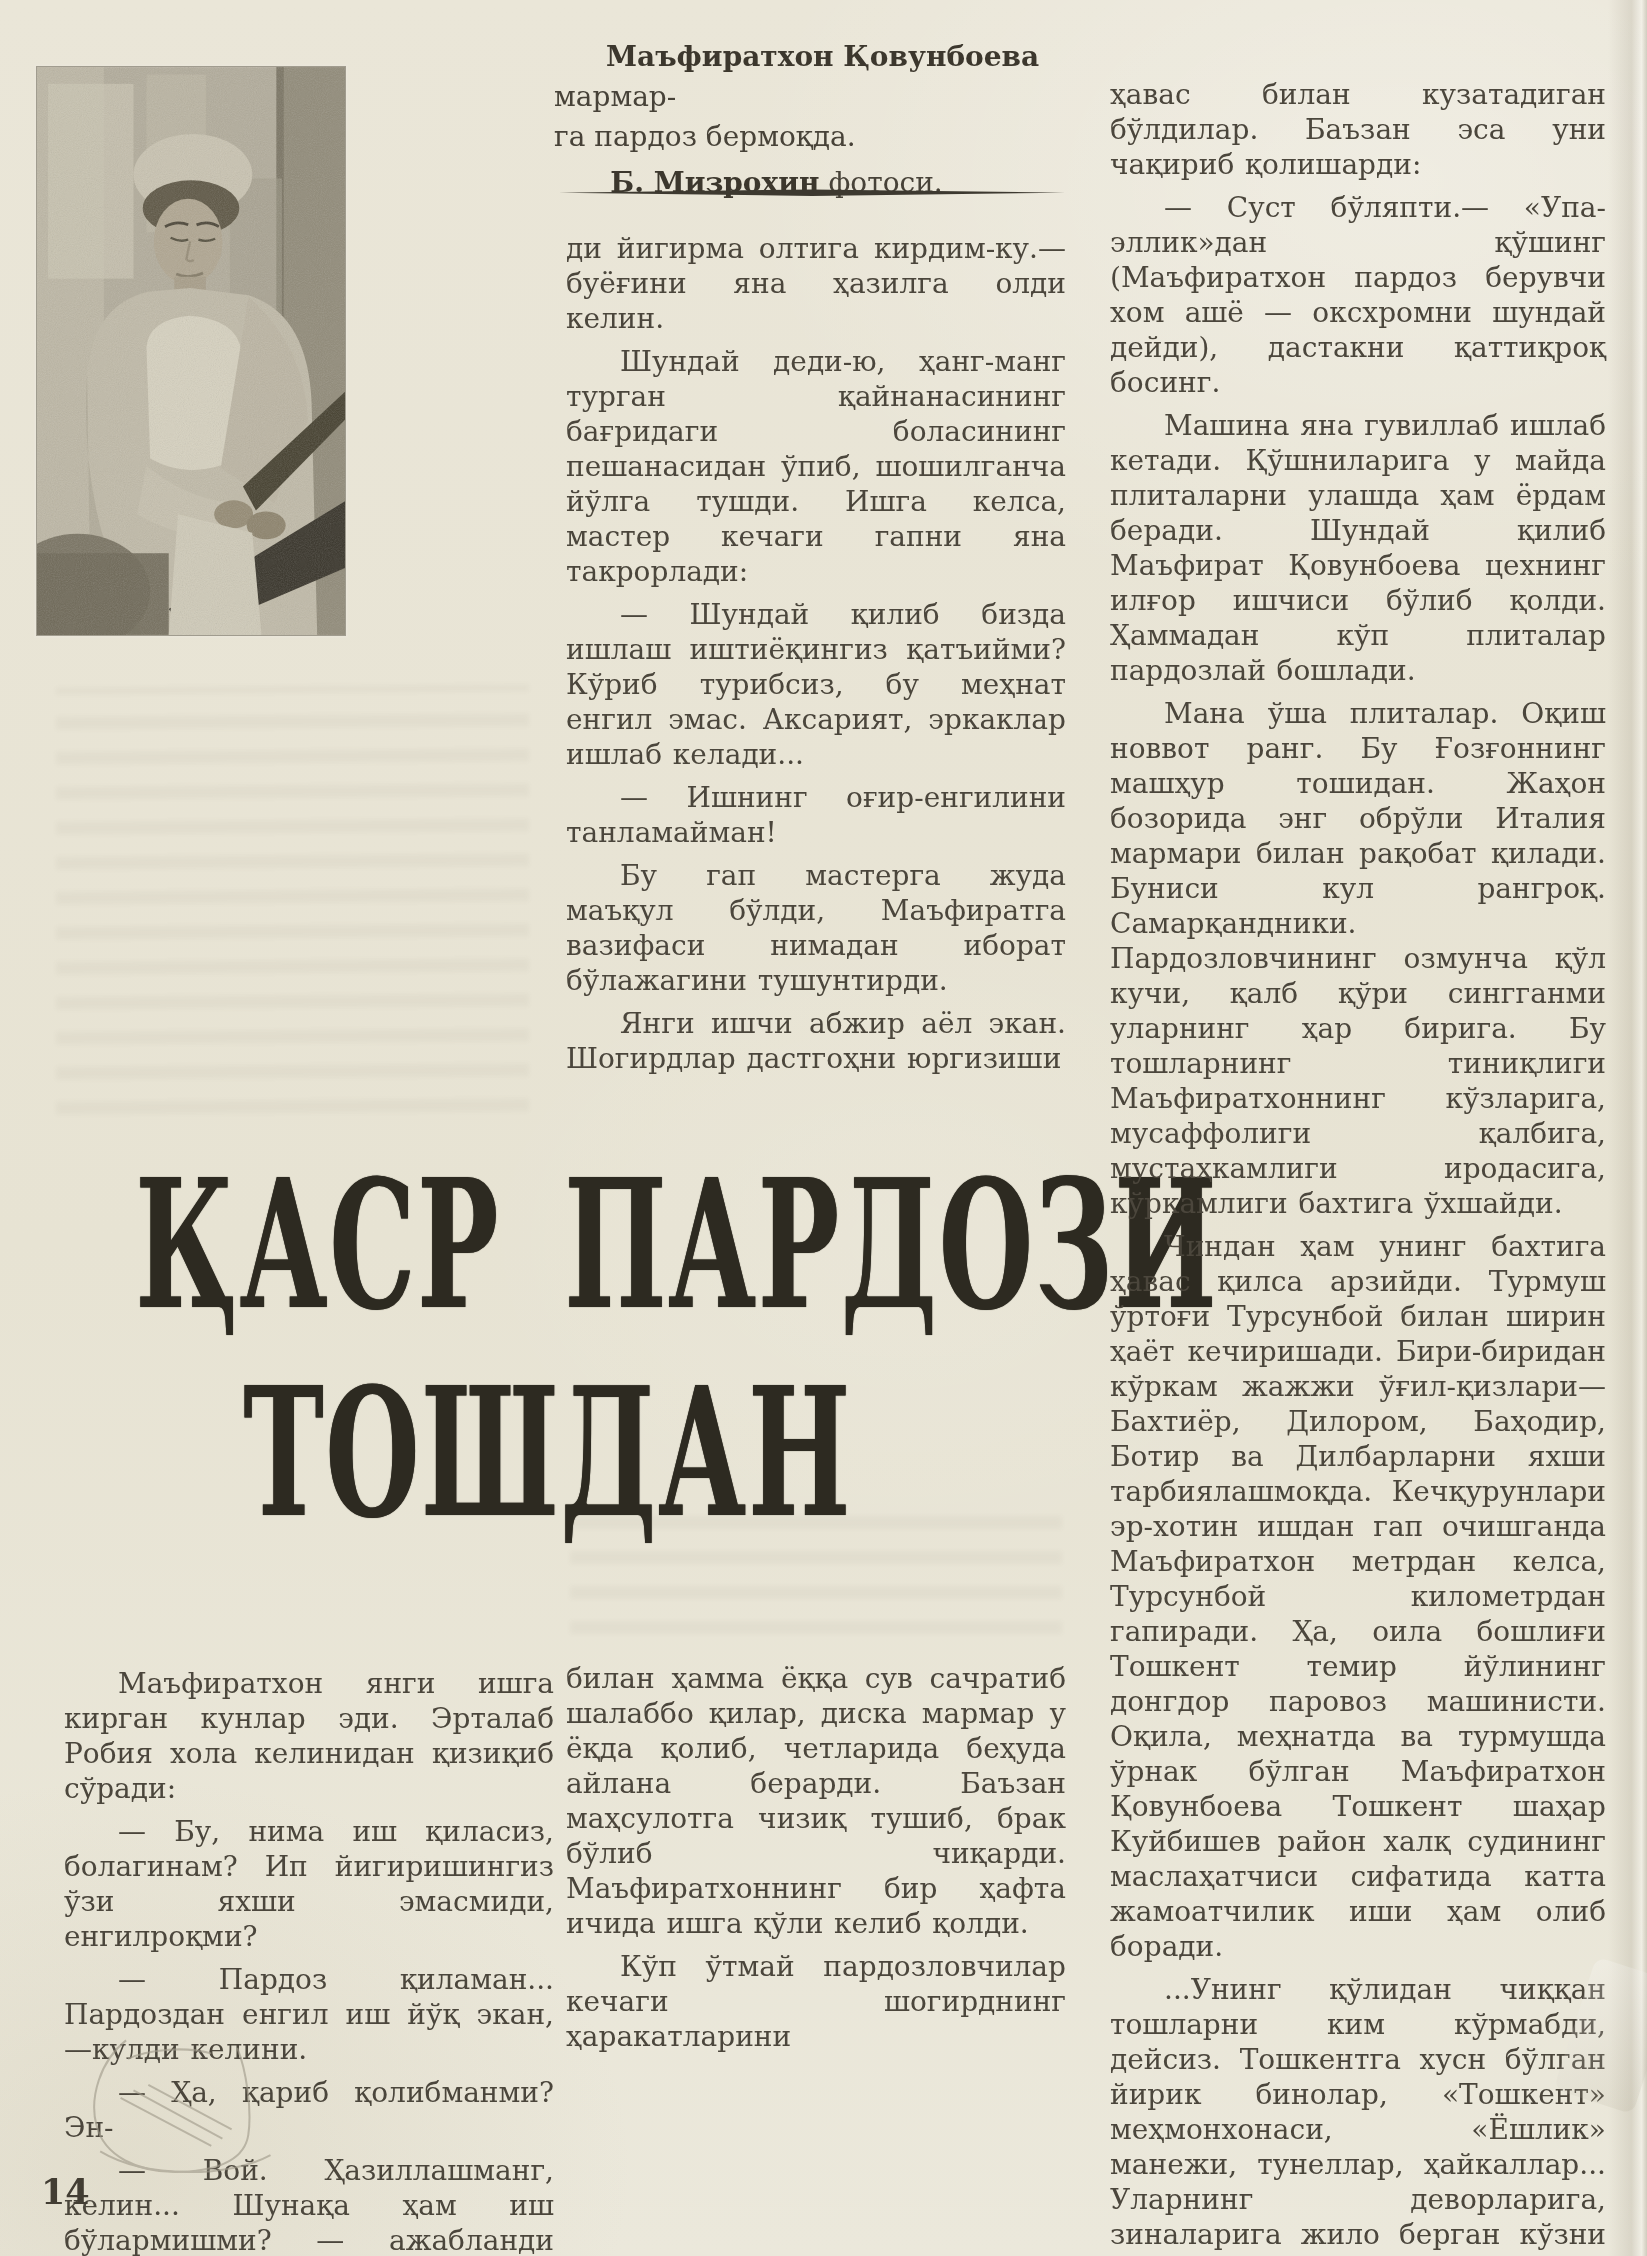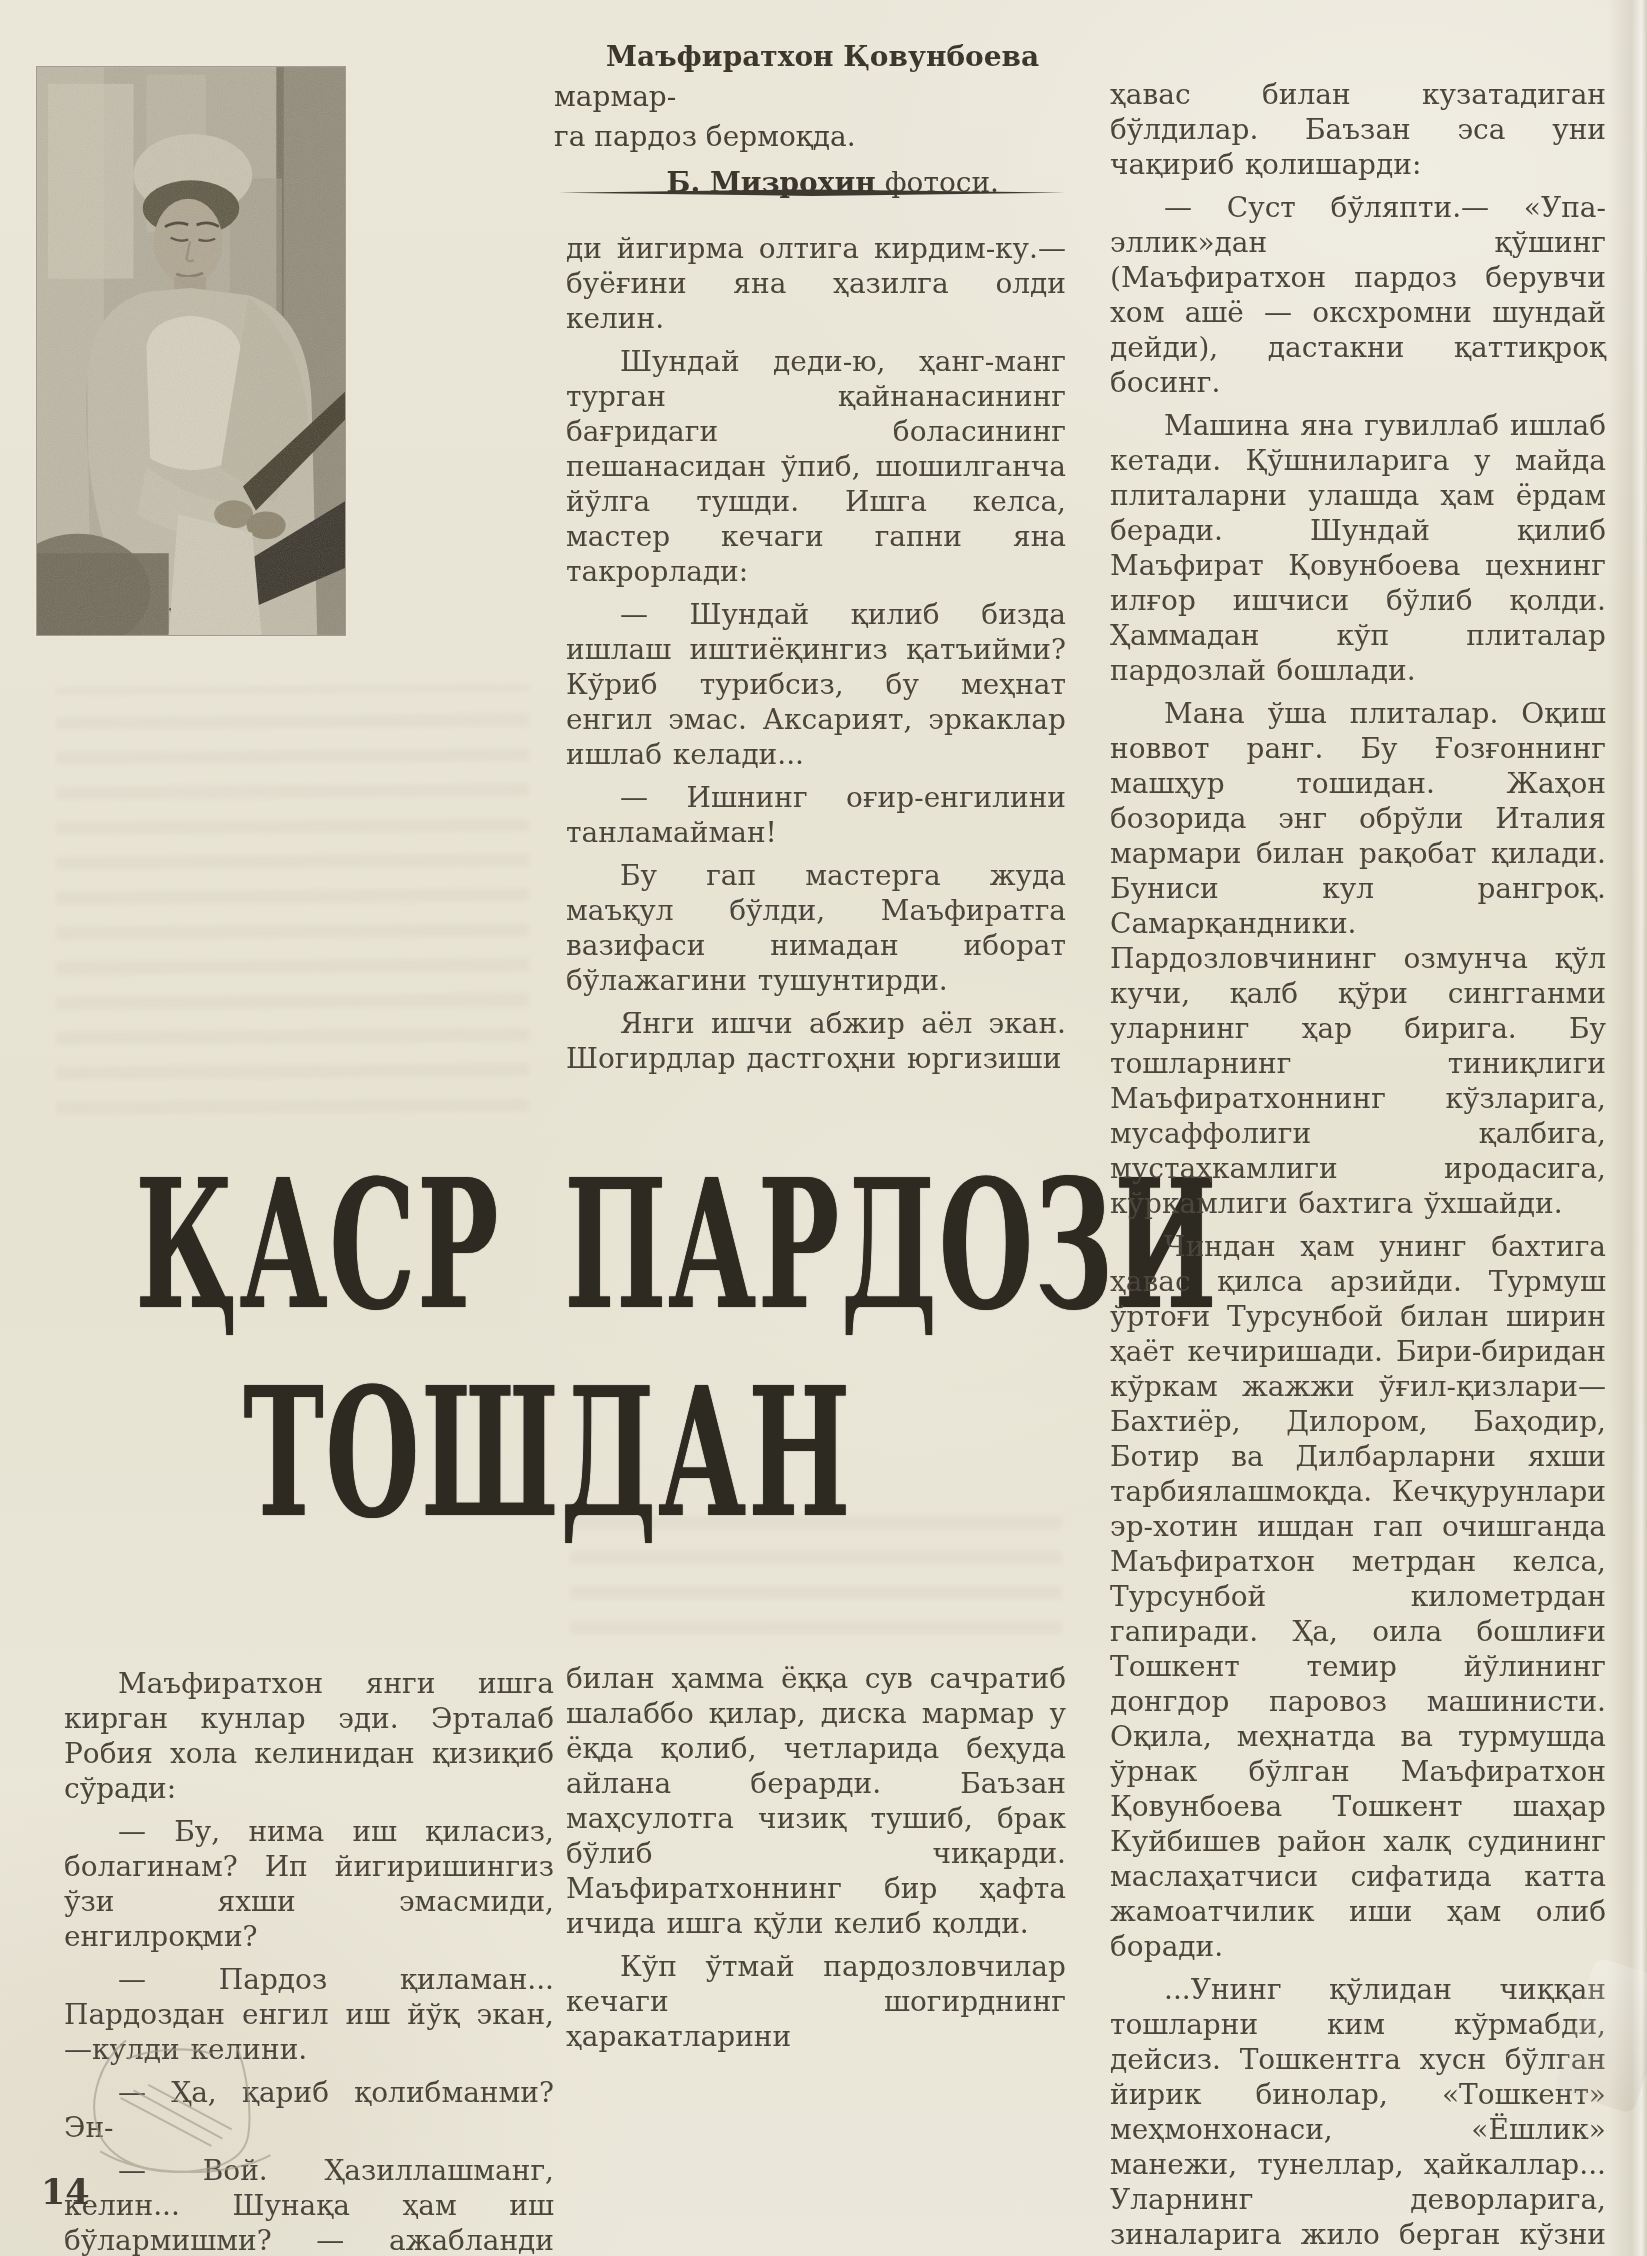--- a/index.html
+++ b/index.html
@@ -18,21 +18,21 @@
   
   .photo { position:absolute; left:37px; top:67px; width:308px; height:568px;
            outline:0.9px solid rgba(70,64,50,.45); box-shadow:0 0 0 2.8px rgba(235,231,220,.6); }
   .photo svg { display:block; }
 
   
   .caption { position:absolute; left:554px; top:37px; width:512px;
              font-size:28px; line-height:40px; color:#474238; }
   .cap-l1 { text-indent:52px; }
   .capb { font-weight:bold; color:#3c372d; }
-  .credit { text-align:right; padding-right:67px; margin-top:5.6px; }
+  .credit { text-align:center; padding-right:67px; margin-top:5.6px; }
 
   
   .rule { position:absolute; left:558px; top:182px; width:508px; height:7.4px; }
 
   
   .col { position:absolute; font-size:28px; line-height:35px; text-align:justify;
          color:#4b463c; word-spacing:1.9px; }
   .col p { margin:8px; text-indent:54px; }
   .col p.noindent { text-indent:0; }
   .col-mid-top   { left:558px;  top:223px;  width:516px; }

